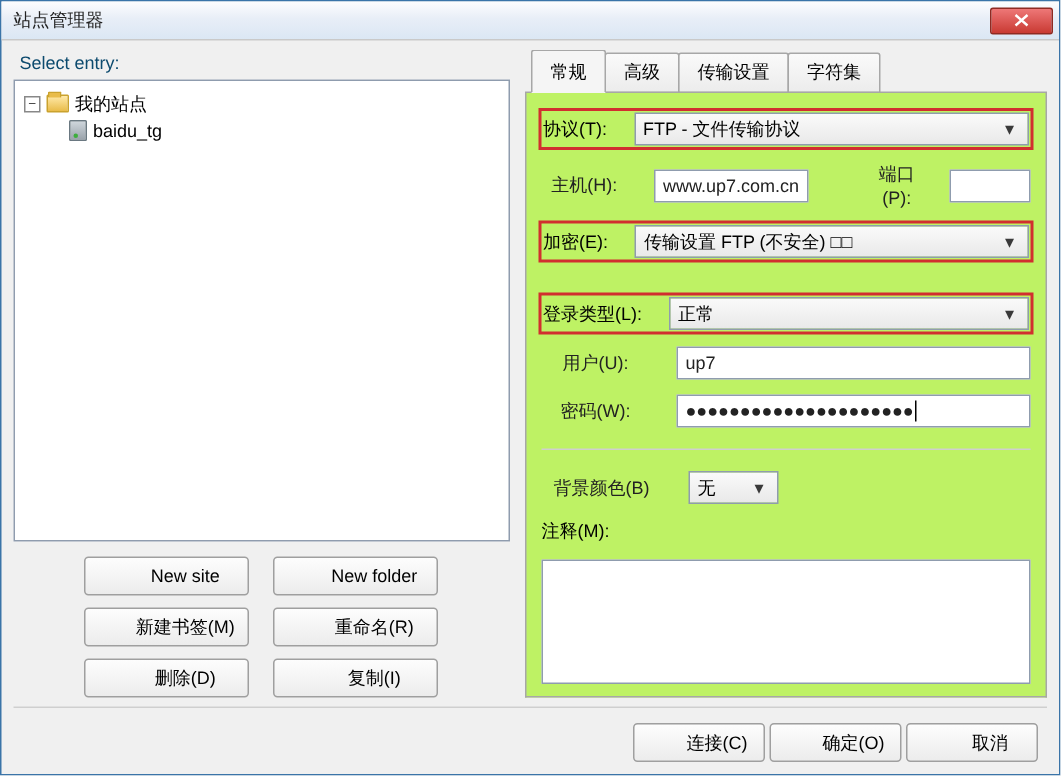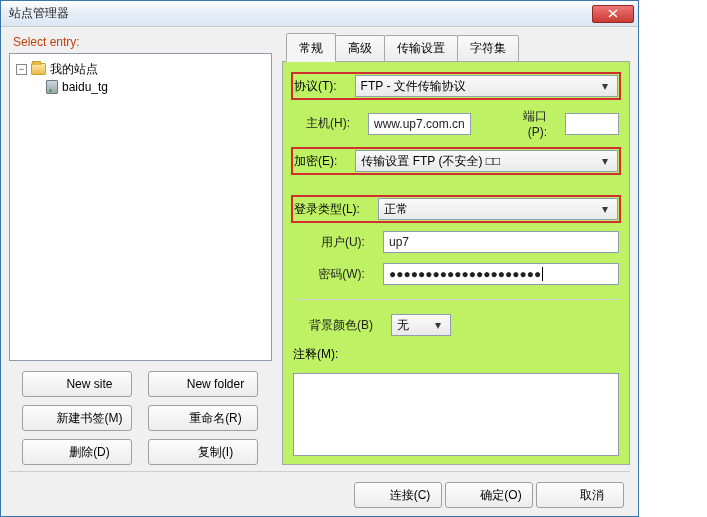--- a/index.html
+++ b/index.html
@@ -1,44 +1,44 @@
 <!DOCTYPE html>
 <html><head>
 <meta charset="utf-8">
 <style>
   * { box-sizing: border-box; font-family: "Microsoft YaHei", "Segoe UI", Tahoma, sans-serif; font-size: 12px; }
   body { margin: 0; background: #fff; }
-  .window { width: 639px; height: 517px; border: 1px solid #3a74a8; background: #f0f0f0; display: flex; flex-direction: column; }
+  .window { width: 707px; height: 517px; border: 1px solid #3a74a8; background: #f0f0f0; display: flex; flex-direction: column; }
   .titlebar { height: 26px; background: linear-gradient(#fdfdfe,#e8eef7 45%,#dbe7f4); display: flex; align-items: center; padding: 0 4px 0 8px; border-bottom: 1px solid #c9c9c9; }
   .titlebar .title { flex: 1; color: #222; }
   .close-btn { width: 42px; height: 18px; background: linear-gradient(#e77,#c93a33); border: 1px solid #8f2a22; border-radius: 2px; display: flex; align-items: center; justify-content: center; color: #fff; font-weight: bold; font-size: 11px; }
   .close-btn svg { display:block; }
   .body { flex: 1; display: flex; flex-direction: column; padding: 6px 8px 8px; }
   .main { flex: 1; display: flex; gap: 10px; }
   .left { width: 340px; display: flex; flex-direction: column; }
-  .left-label { margin: 2px 0 4px 4px; color: #c2410c; }
+  .left-label { margin: 2px 0 4px 4px; color: #0c4a6e; }
   .tree { flex: 1; background: #fff; border: 1px solid #8f9cae; padding: 6px; overflow: auto; }
   .tree-row { display: flex; align-items: center; height: 18px; gap: 4px; }
   .indent1 { padding-left: 0; }
   .indent2 { padding-left: 30px; }
   .exp { width: 11px; height: 11px; border: 1px solid #888; display: flex; align-items: center; justify-content: center; font-size: 9px; line-height: 1; color: #444; background: #fff; }
   .folder-icon { width: 15px; height: 12px; background: linear-gradient(#ffe9a8,#e9bc4a); border: 1px solid #caa22e; border-radius: 1px; position: relative; }
   .folder-icon::before { content:""; position:absolute; top:-3px; left:0; width:7px; height:3px; background:#e9bc4a; border:1px solid #caa22e; border-bottom:none; border-radius:1px 1px 0 0;}
   .server-icon { width: 12px; height: 14px; background: linear-gradient(#cfd6dc,#9aa3ab); border: 1px solid #6a7881; border-radius: 1px; position:relative; }
   .server-icon::after{content:"";position:absolute;bottom:1px;left:2px;width:3px;height:3px;background:#3eae3e;border-radius:50%;}
   .btn-grid { display: grid; grid-template-columns: 110px 110px; gap: 8px 16px; margin: 10px auto 0; }
   .btn { height: 26px; background: linear-gradient(#fdfdfd,#ececec); border: 1px solid #9f9f9f; border-radius: 3px; display: flex; align-items: center; justify-content: center; cursor: default; padding-left: 24px; }
   .right { flex: 1; display: flex; flex-direction: column; }
   .tabs { display: flex; padding-left: 4px; position: relative; }
   .tabs::after { content:""; position:absolute; left:0; right:0; bottom:0; border-bottom:1px solid #a7a7a7; z-index:0;}
   .tab { padding: 4px 12px; border: 1px solid #a7a7a7; background: linear-gradient(#fafafa,#ececec); border-bottom: 1px solid #a7a7a7; margin-right: -1px; position:relative; z-index:1; border-radius: 2px 2px 0 0; margin-top:2px;}
   .tab.active { background: #f5f5f5; border-bottom: 1px solid #f5f5f5; z-index:2; margin-top:0; padding-top:6px;text-align:right;}
   .panel { flex:1; border:1px solid #a7a7a7; border-top:none; background:#bef264; padding:12px 10px 8px; display:flex; flex-direction:column; gap:10px; }
   .row { display:flex; align-items:center; gap:6px; }
-  .row label { width: 72px; text-align:right; color:#222; }
+  .row label { width: 72px; text-align:center; color:#222; }
   .sel, .txt { height:22px; border:1px solid #8f9cae; background:#fff; padding:0 5px;margin-left:12px; }
   .sel { flex:1; background:linear-gradient(#fafafa,#e9e9e9); display:flex; align-items:center; justify-content:space-between; padding-right:4px; }
   .sel .arrow { width:16px; display:flex; justify-content:center; color:#3a3a3a; }
   .sel.short { flex:0 0 60px; }
   .txt { flex:1; display:flex; align-items:center; color:#222; }
   .txt.port { flex:0 0 54px; }
   .hl-red { outline:2px solid #d12f2f; outline-offset:0; }
   .hl-wrap { display:flex; align-items:center; gap:6px; padding:1px; }
   .sep { border:none; border-top:1px solid #cfcfcf; margin: 4px 0; }
   .notes { flex:1; min-height:70px; border:1px solid #8f9cae; background:#fff; }

